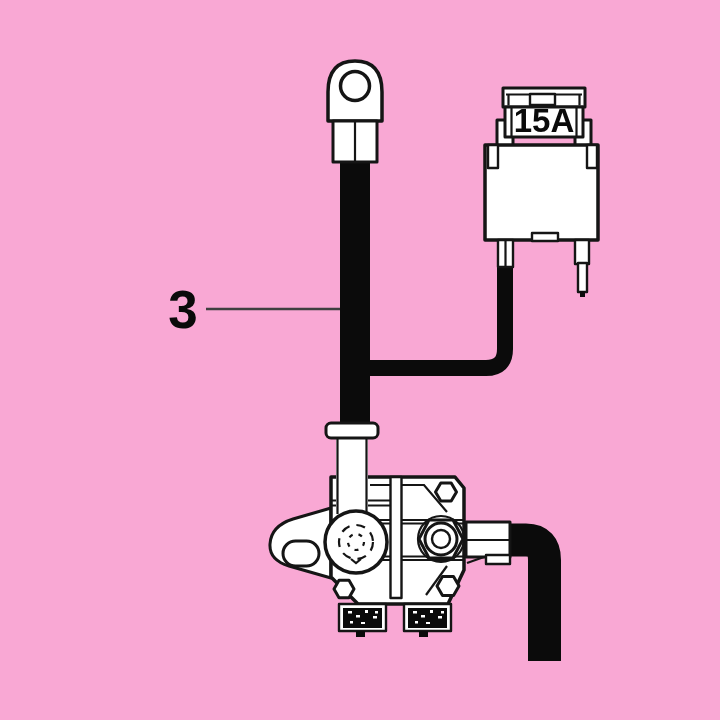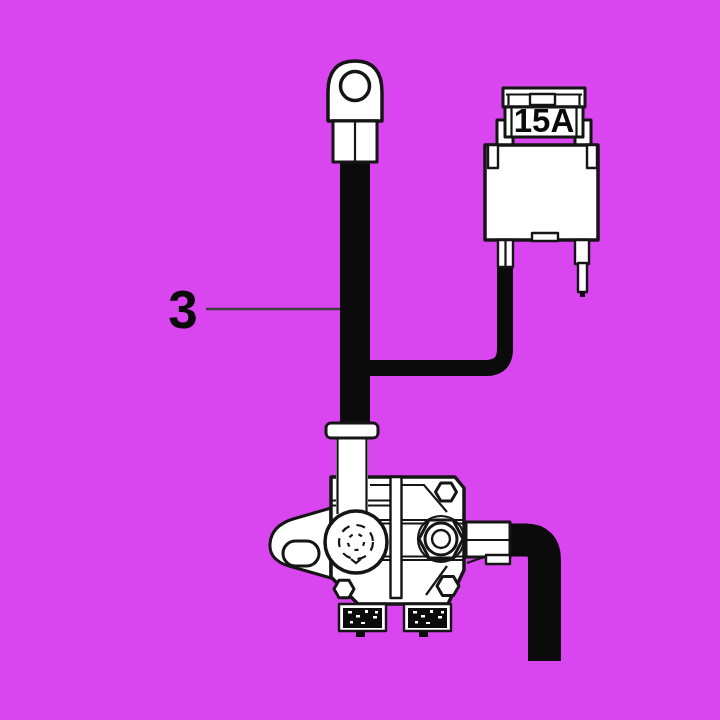--- a/index.html
+++ b/index.html
@@ -1,16 +1,16 @@
 <!DOCTYPE html>
 <html><head>
 <meta charset="utf-8">
 <style>
   html,body{margin:0;padding:0;background:#ffffff;}
-  #canvas{position:relative;width:720px;height:720px;background:#d946ef;overflow:hidden;
+  #canvas{position:relative;width:720px;height:720px;background:#f9a8d4;overflow:hidden;
           font-family:"Liberation Sans", sans-serif;}
   svg{display:block;}
   .outline{fill:#ffffff;stroke:#151515;stroke-width:3.5;stroke-linejoin:round;}
   .outline-md{fill:#ffffff;stroke:#151515;stroke-width:3;stroke-linejoin:round;}
   .outline-sm{fill:#ffffff;stroke:#151515;stroke-width:2.4;stroke-linejoin:round;}
   .thin{fill:none;stroke:#151515;stroke-width:2.2;}
   .cable{fill:#0b0b0b;}
   .cable-stroke{fill:none;stroke:#0b0b0b;}
   .blackfill{fill:#0b0b0b;}
   .whitefill{fill:#ffffff;}

